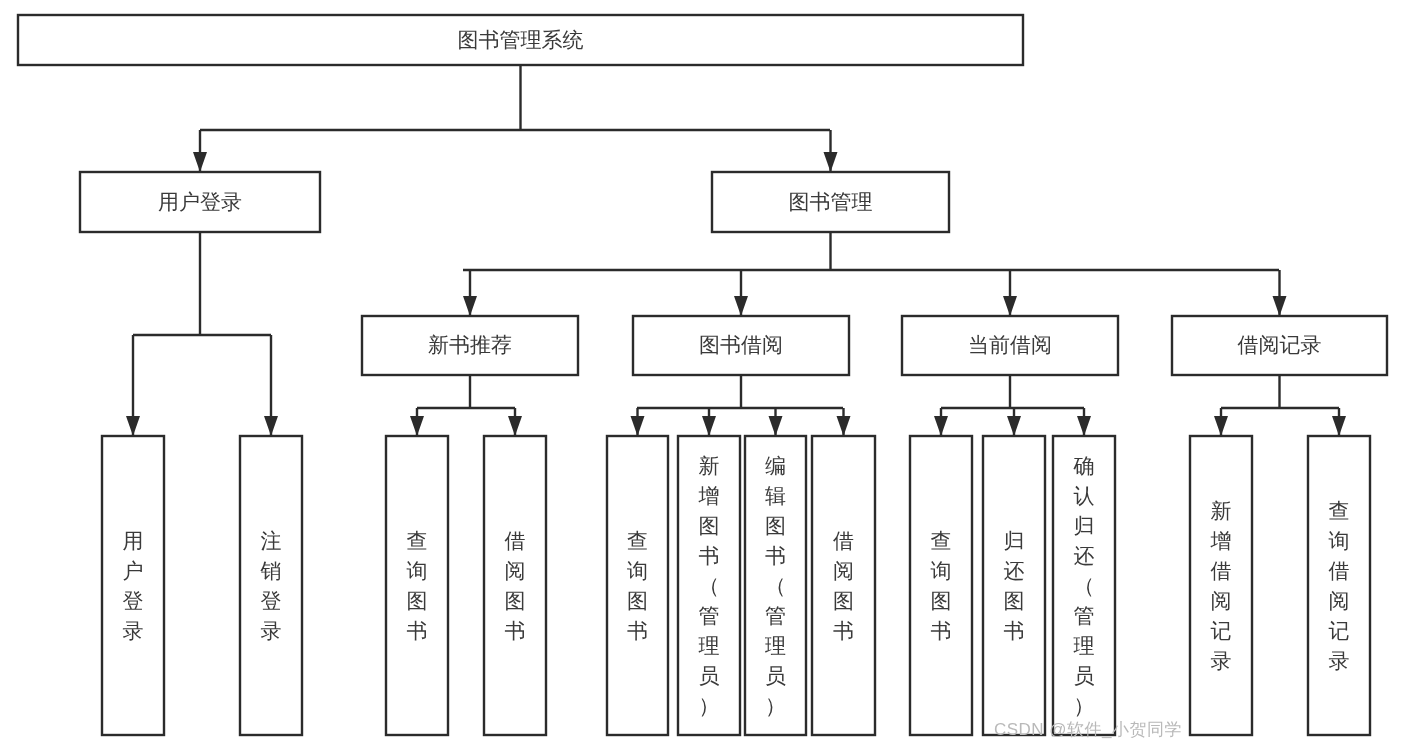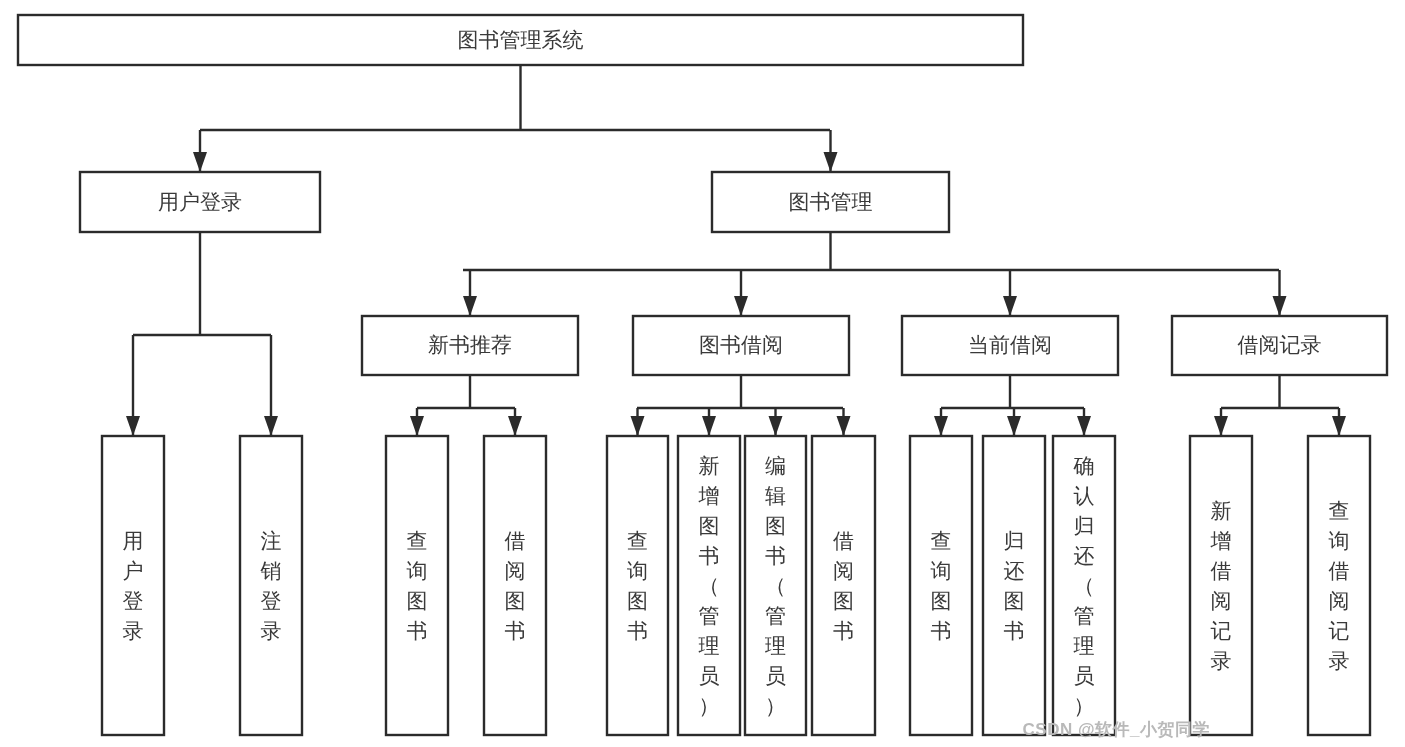--- a/index.html
+++ b/index.html
@@ -11,21 +11,20 @@
     width: 1405px;
     height: 747px;
     font-family: "Liberation Sans", "DejaVu Sans", sans-serif;
     overflow: hidden;
     position: relative;
   }
   #diagram-root {
     position: relative;
     width: 1192px;
     height: 747px;
-    padding-left: 28px;
   }
   svg.diagram-canvas {
     position: absolute;
     top: 0;
     left: 0;
     width: 1405px;
     height: 747px;
     display: block;
   }
   .node-box {
@@ -59,21 +58,20 @@
   .watermark {
     position: absolute;
     right: 10px;
     bottom: 6px;
     font-family: "Liberation Sans", "DejaVu Sans", sans-serif;
     font-size: 17px;
     color: #b9b9b9;
     letter-spacing: 0.5px;
     white-space: nowrap;
     user-select: none;
-    font-weight: bold;
   }
 </style>
 </head>
 <body>
 
 <div id="diagram-root">
   <svg class="diagram-canvas" viewBox="0 0 1405 747">
     <g id="connectors-layer">
         <line x1="520.5" y1="65" x2="520.5" y2="130" class="connector"></line>
         <line x1="200" y1="130" x2="830" y2="130" class="connector"></line>

